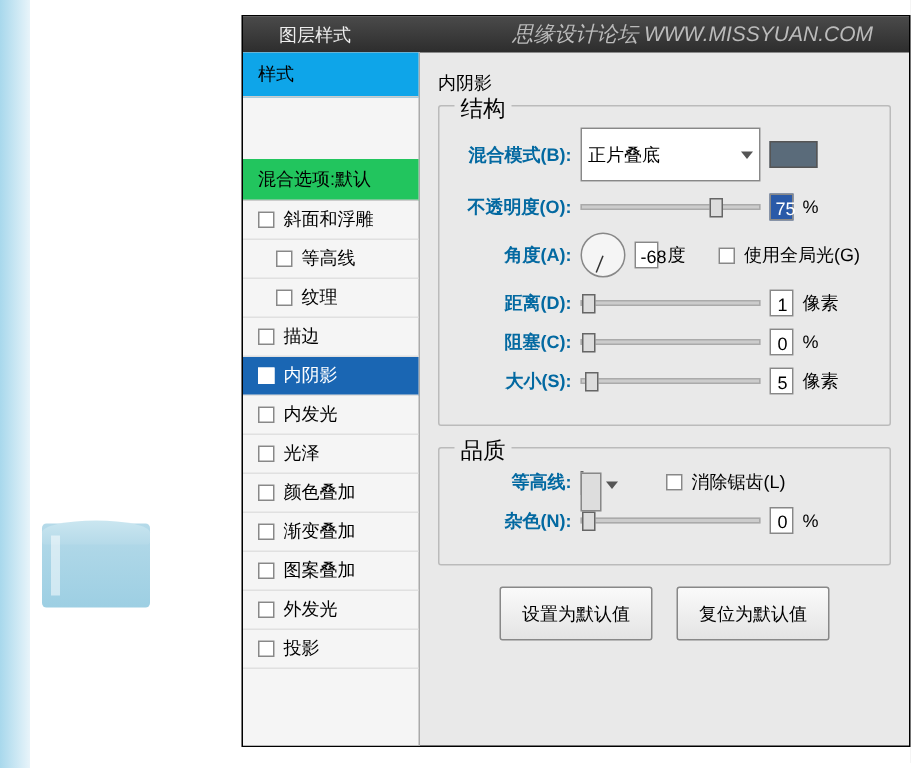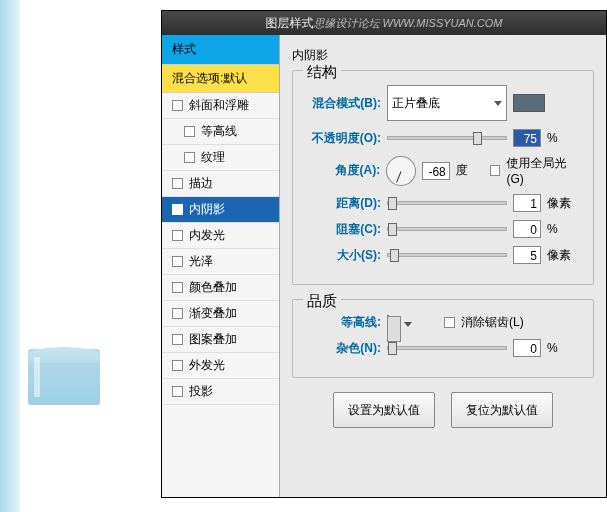--- a/index.html
+++ b/index.html
@@ -2,42 +2,42 @@
 <html><head>
   <meta charset="utf-8">
   <style>
     * { margin: 0; padding: 0; box-sizing: border-box; font-family: "Microsoft YaHei", sans-serif; font-size: 12px; }
     body { width: 607px; height: 512px; background: #fff; position: relative; overflow: hidden; }
     .bg-left { position: absolute; left: 0; top: 0; width: 20px; height: 512px; background: linear-gradient(to right, #a8d8ec, #e8f4fa); }
     .icon-cube { position: absolute; left: 28px; top: 349px; width: 72px; height: 56px; background: linear-gradient(to bottom, #b5dae9, #9dcfe3); border-radius: 3px; }
     .icon-cube::before { content: ""; position: absolute; top: -2px; left: 0; width: 72px; height: 16px; background: linear-gradient(to bottom, #cae6f0, #b5dae9); border-radius: 50% 50% 2px 2px / 8px 8px 2px 2px; }
     .icon-cube::after { content: ""; position: absolute; left: 6px; top: 8px; width: 6px; height: 40px; background: rgba(255,255,255,0.5); }
     .dialog { position: absolute; left: 161px; top: 10px; width: 446px; height: 488px; border: 1px solid #000; background: #e9e9e9; }
-    .titlebar { height: 24px; background: linear-gradient(to bottom, #4a4a4a, #2d2d2d); display: flex; align-items: center; justify-content: center; padding: 0 24px; color: #eee; }
-    .titlebar-right { font-size: 11px; color: #bbb; font-style: italic; }
+    .titlebar { height: 24px; background: linear-gradient(to bottom, #4a4a4a, #2d2d2d); display: flex; align-items: center; justify-content: space-between; padding: 0 24px; color: #eee; }
+    .titlebar-right { font-size: 14px; color: #bbb; font-style: italic; }
     .body { display: flex; height: calc(100% - 24px); }
     .sidebar { width: 118px; border-right: 1px solid #aaa; background: #f5f5f5; }
     .sidebar-hdr { padding: 6px 10px; border-bottom: 1px solid #ccc; background: #0ea5e9; }
-    .sidebar-sub { padding: 5px 10px; border-bottom: 1px solid #ccc; background: #fde047; }
+    .sidebar-sub { padding: 5px 10px; border-bottom: 1px solid #ccc; background: #22c55e; margin-top: 41px; }
     .side-item { display: flex; align-items: center; gap: 6px; padding: 4px 10px; border-bottom: 1px solid #e0e0e0; cursor: default; }
     .side-item.indent { padding-left: 22px; }
     .side-item.selected { background: #1a66b3; color: #fff; }
     .chk { width: 11px; height: 11px; border: 1px solid #888; background: #fff; display: inline-block; }
     .side-item.selected .chk { border-color: #fff; }
     .main { flex: 1; padding: 12px 12px; position: relative; }
     .fieldset { border: 1px solid #bbb; border-radius: 2px; padding: 14px 10px 12px; margin-bottom: 14px; position: relative; }
     .fieldset .legend { position: absolute; top: -8px; left: 10px; background: #e9e9e9; padding: 0 4px; font-size: 15px; }
     .row { display: flex; align-items: center; margin-bottom: 8px; gap: 6px; }
     .lbl { width: 78px; text-align: right; color: #0369a1; font-weight: bold; }
     .dropdown { height: 36px; border: 1px solid #888; background: #fff; display: flex; align-items: center; justify-content: space-between; padding: 0 4px; min-width: 120px; }
     .dd-arrow { width: 0; height: 0; border-left: 4px solid transparent; border-right: 4px solid transparent; border-top: 5px solid #555; }
     .swatch { width: 32px; height: 18px; border: 1px solid #555; background: #5a6b7a; }
     .slider { flex: 1; height: 4px; background: #ccc; border: 1px solid #aaa; position: relative; min-width: 90px; max-width: 120px; }
     .slider .thumb { position: absolute; top: -5px; width: 9px; height: 13px; background: #ddd; border: 1px solid #666; }
-    .num { width: 28px; height: 18px; border: 1px solid #888; background: #fff; text-align: right; padding: 0 3px; line-height: 18px; }
+    .num { width: 16px; height: 18px; border: 1px solid #888; background: #fff; text-align: right; padding: 0 3px; line-height: 18px; }
     .num.sel { background: #2a5aa8; color: #fff; }
     .unit { width: 28px; }
     .angle-dial { width: 30px; height: 30px; border: 1px solid #888; border-radius: 50%; background: #f5f5f5; position: relative; }
     .angle-dial::after { content: ""; position: absolute; width: 12px; height: 1px; background: #333; top: 14px; left: 2px; transform-origin: right center; transform: rotate(-68deg); }
     .contour { width: 28px; height: 24px; border: 1px solid #666; background: linear-gradient(to top right, #000 0%, #000 48%, #fff 52%, #fff 100%); position: relative; }
     .contour::after { content: ""; position: absolute; right: -13px; top: 0; width: 12px; height: 24px; border: 1px solid #888; background: #ddd; display: flex; align-items: center; justify-content: center; }
     .contour-wrap::after { content: ""; display: inline-block; width: 0; height: 0; border-left: 4px solid transparent; border-right: 4px solid transparent; border-top: 5px solid #555; margin-left: 15px; }
     .btn { height: 36px; border: 1px solid #888; background: linear-gradient(#fafafa,#e4e4e4); padding: 0 14px; display: inline-flex; align-items: center; border-radius: 2px; }
     .btns { display: flex; gap: 16px; justify-content: center; margin-top: 4px; }
     .section-label { margin-bottom: 6px; }

